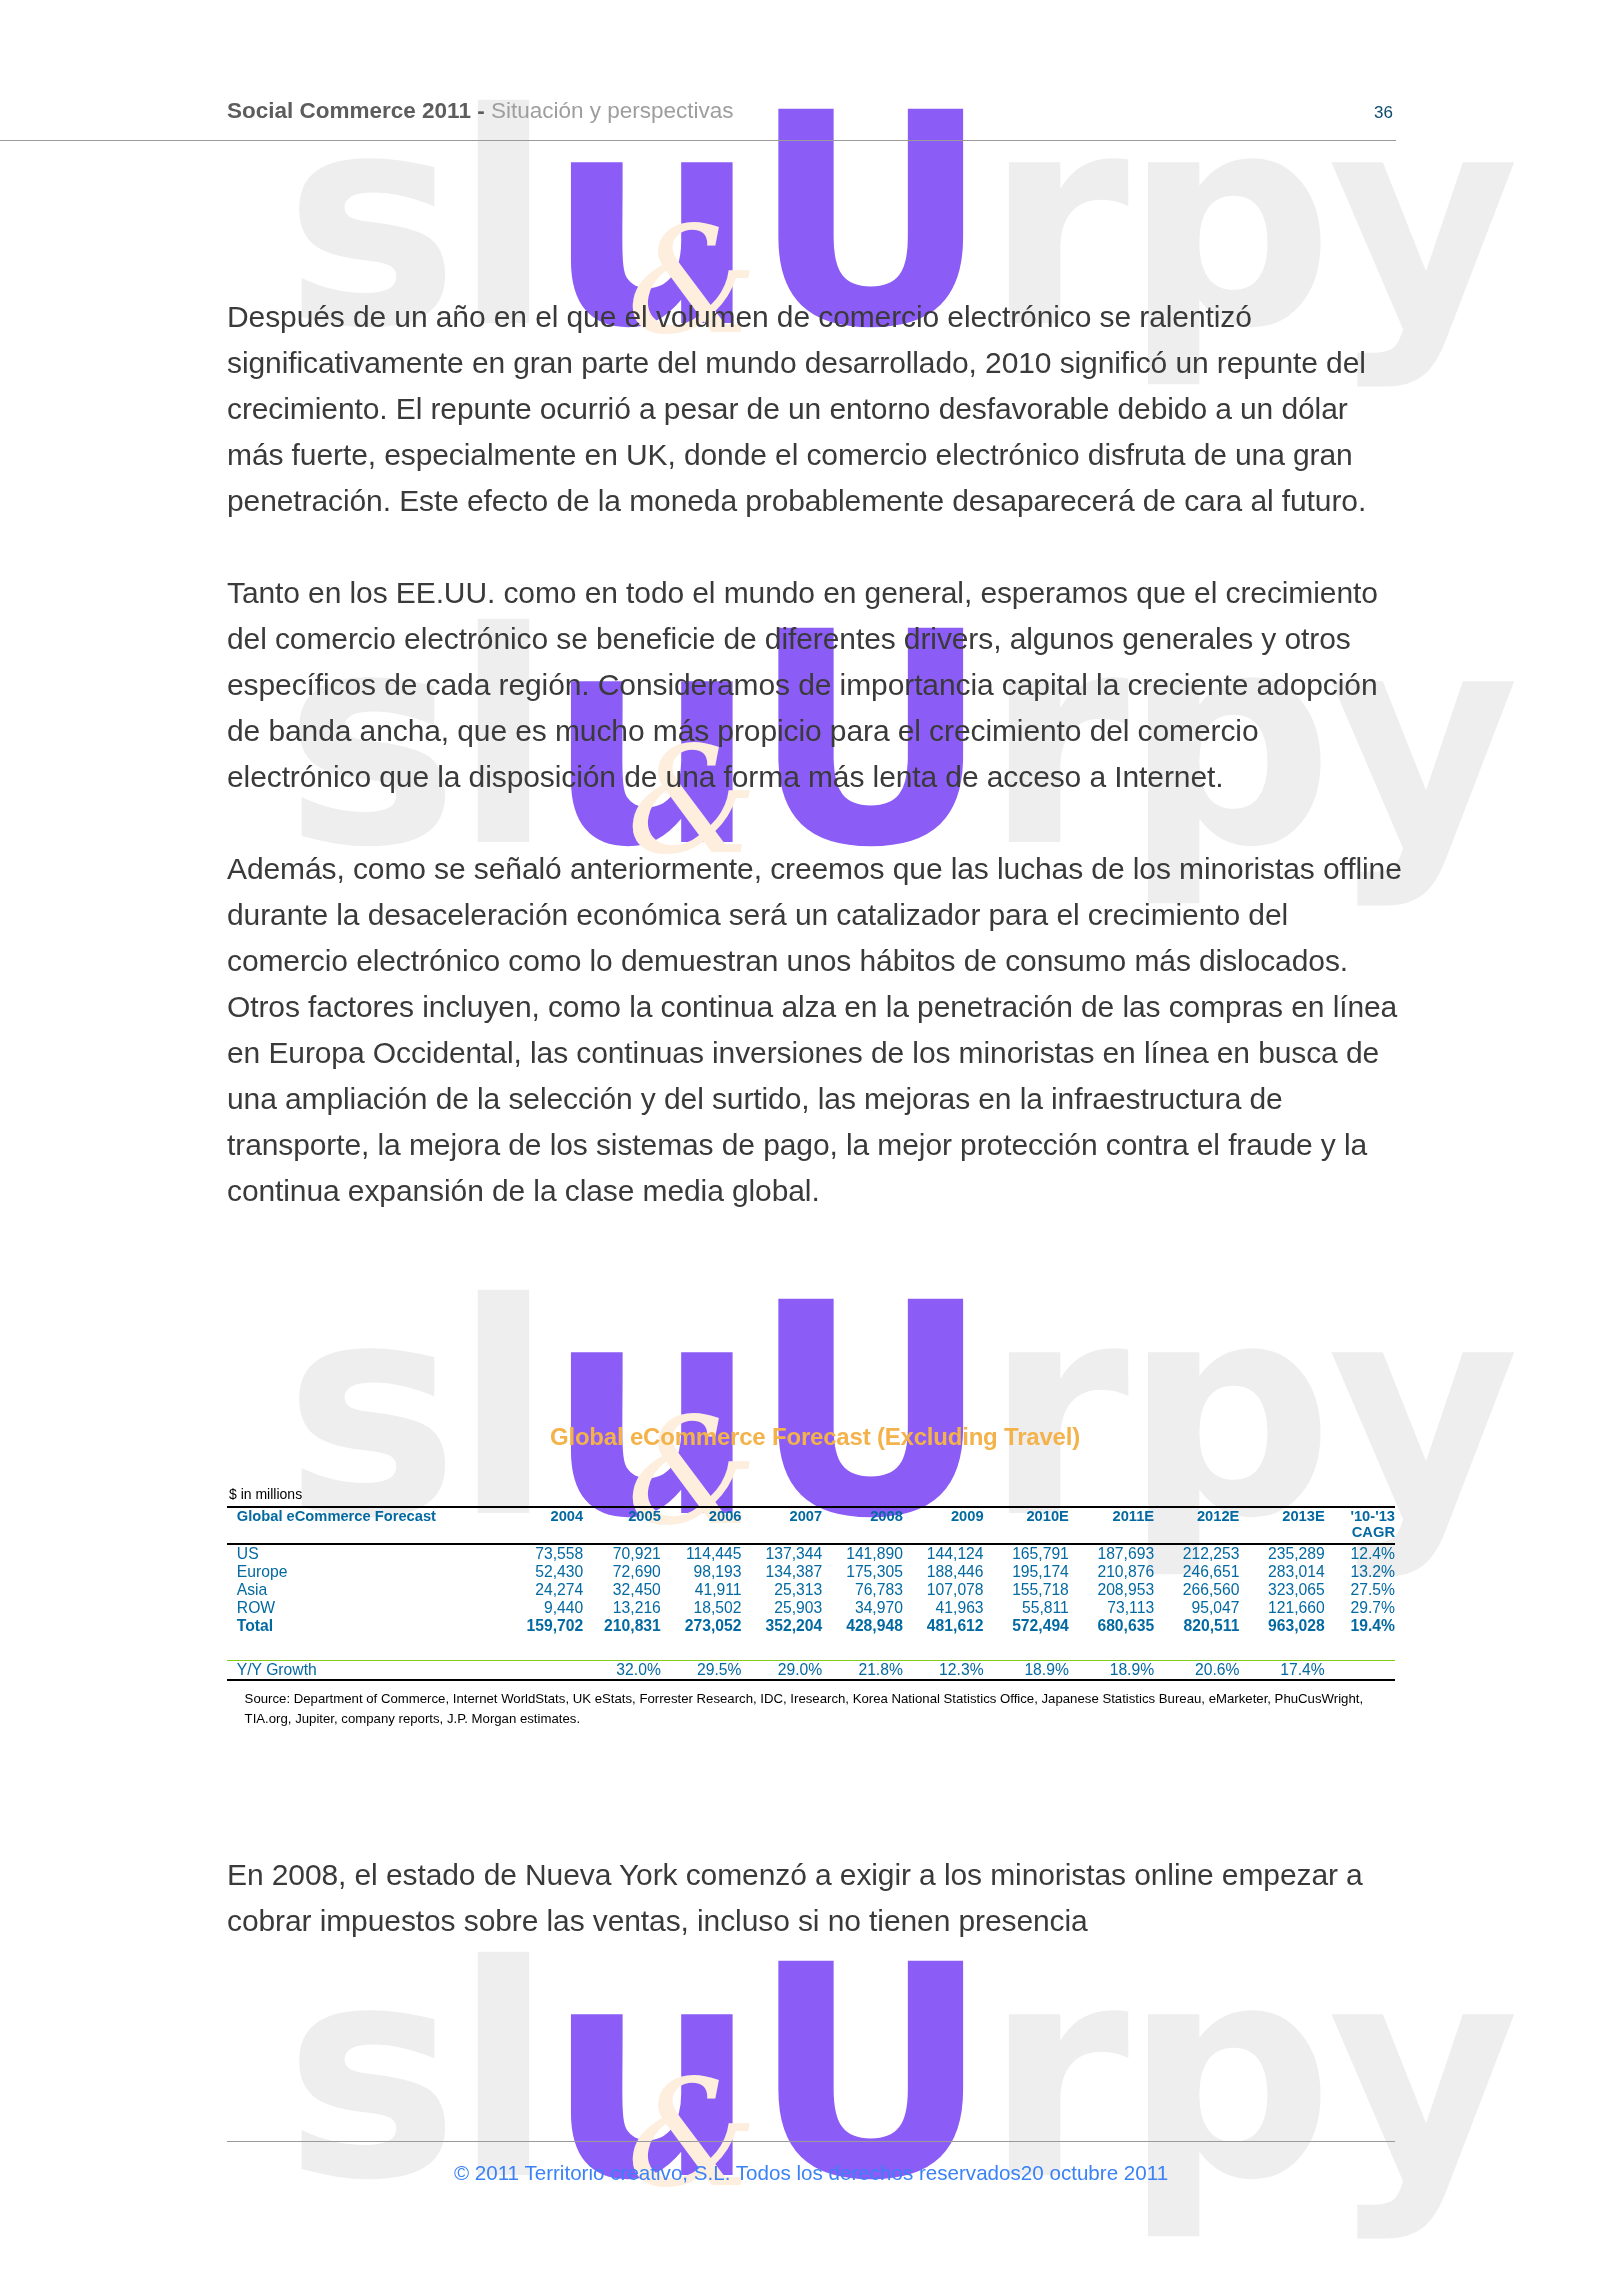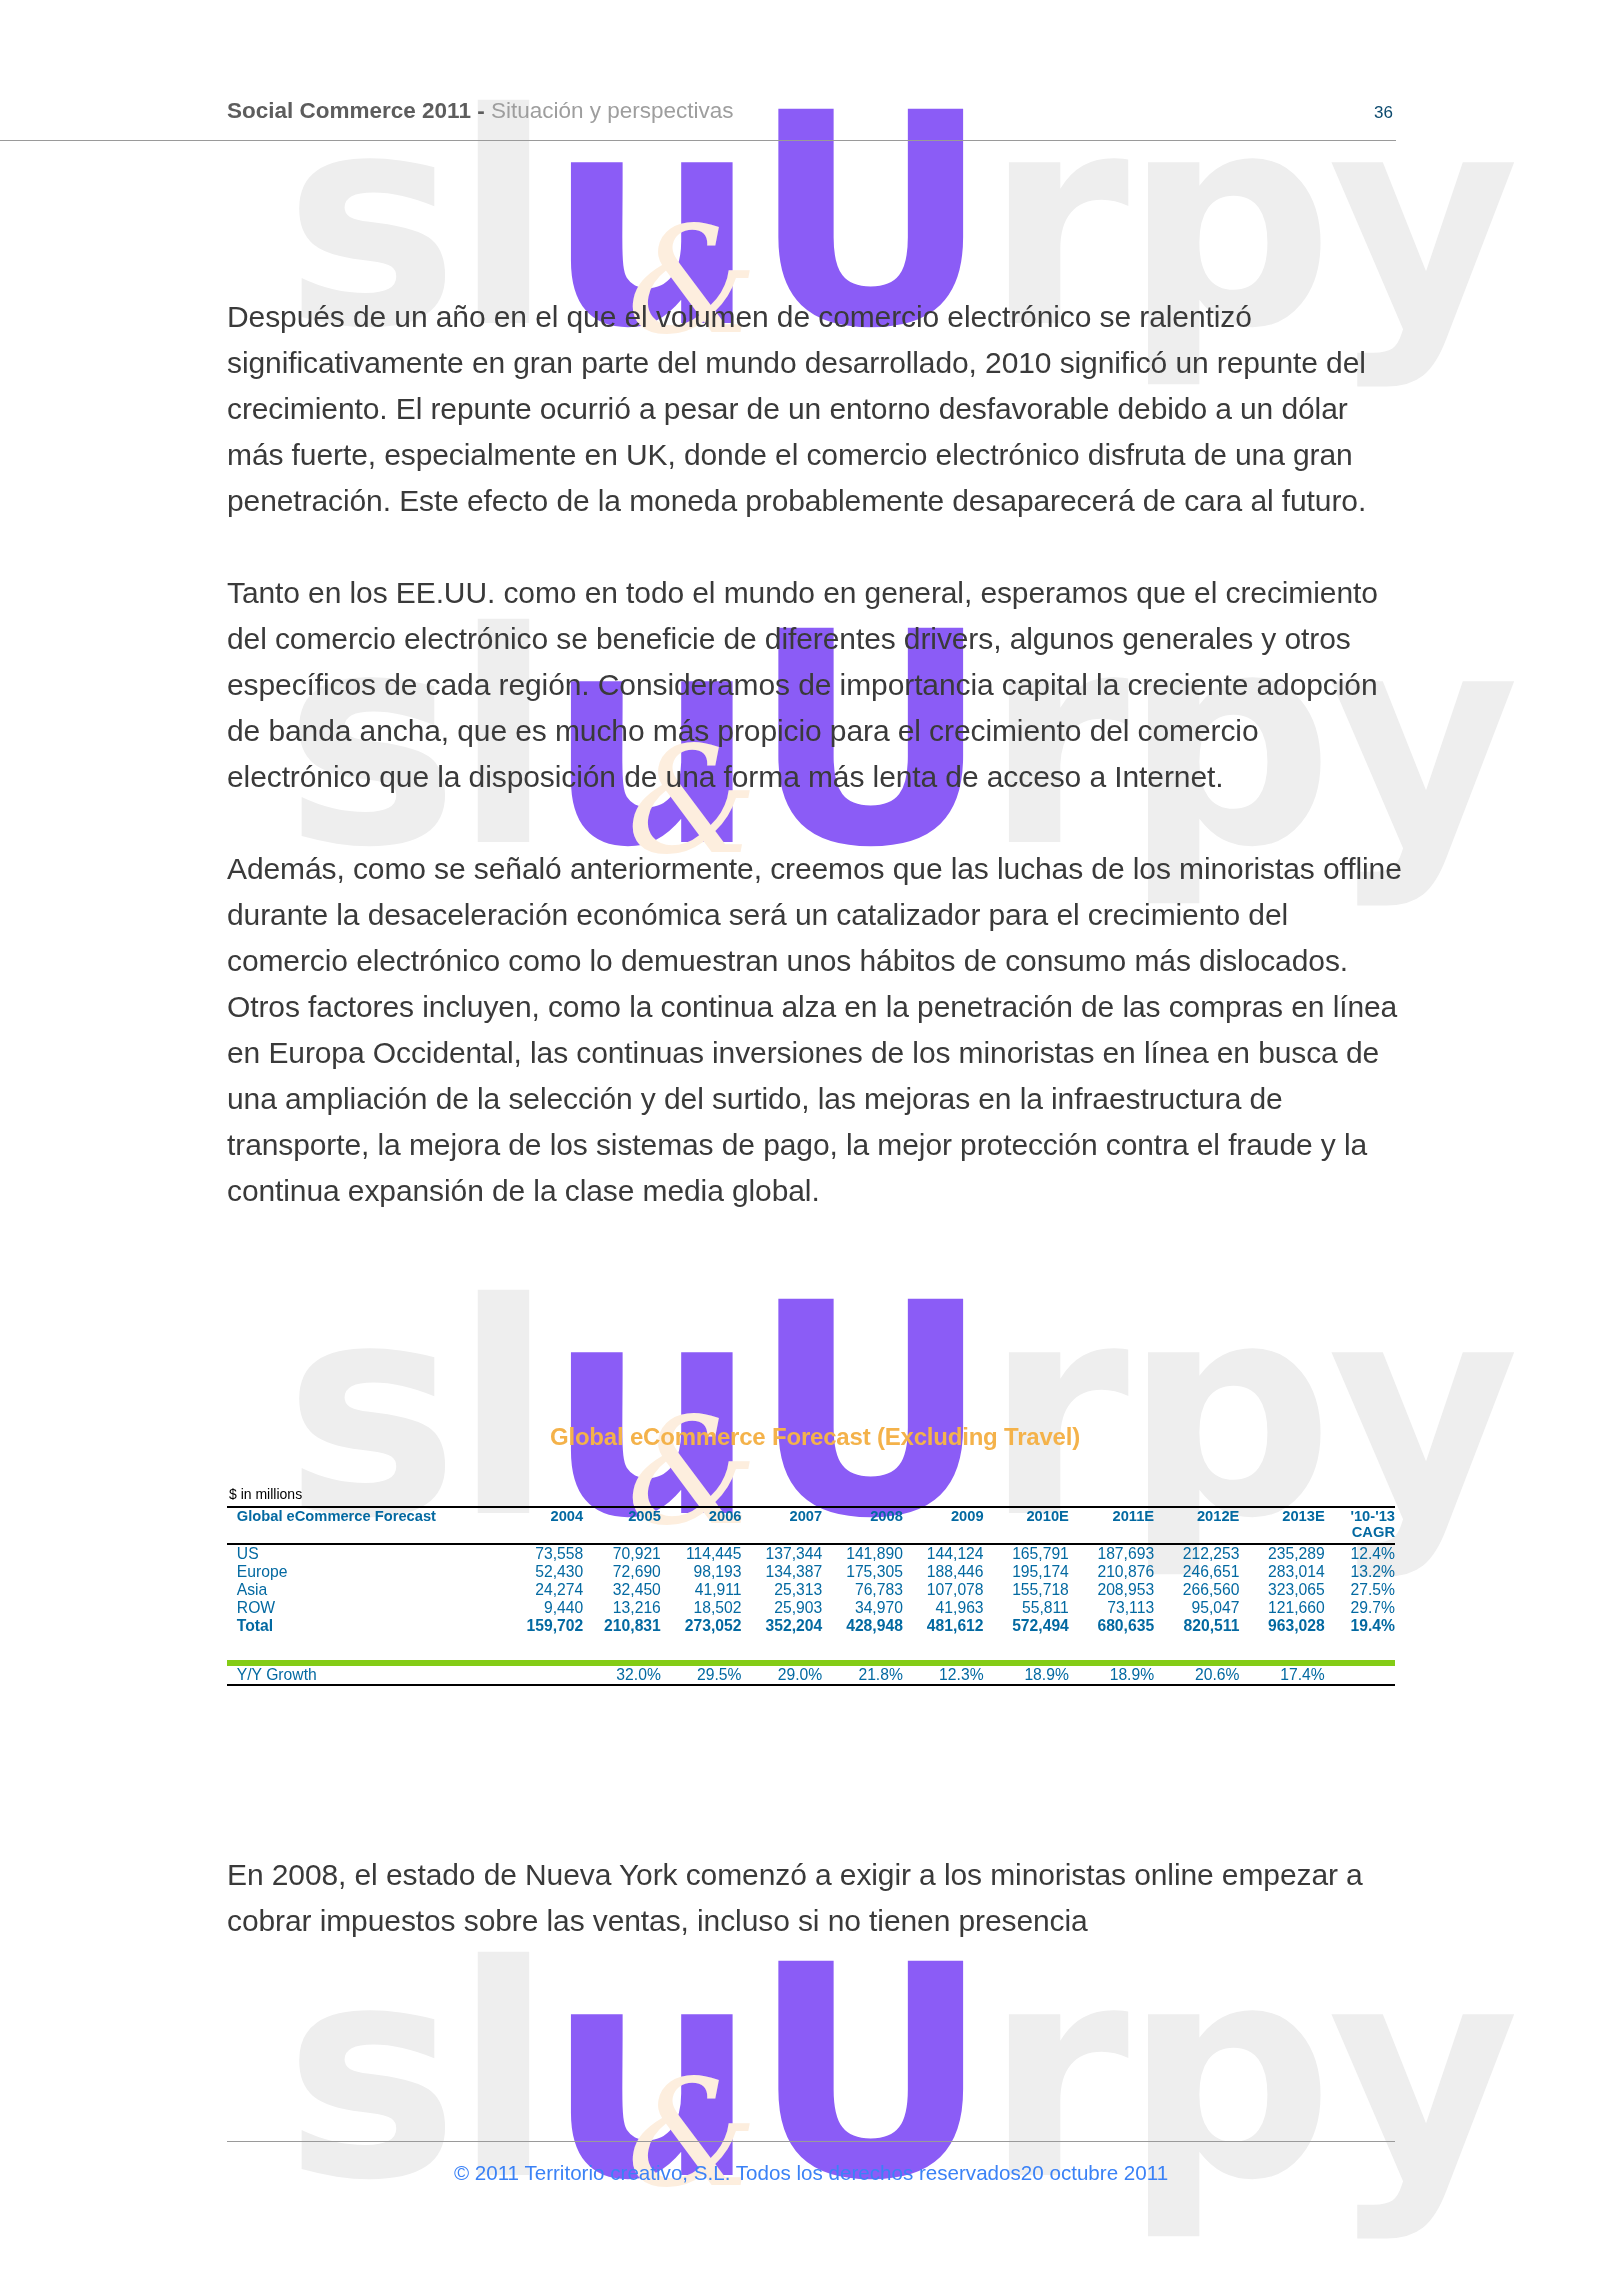--- a/index.html
+++ b/index.html
@@ -174,21 +174,21 @@
   .data-row.total td { font-weight: 700; }
   .spacer-row td { height: 25.5px; }
   .growth-row td {
     text-align: right;
     font-size: 15.7px;
     padding-top: 3.9px;
     padding-bottom: 4.9px;
     border-bottom: 2.5px solid #000;
   }
   .growth-row td.lbl { text-align: left; padding-left: 9.8px; }
-  .growth-top td { border-top: 6px solid #84cc16; }
+  .growth-top td { border-top: 1px solid #84cc16; }
   .source-note {
     margin-top: 7.8px;
     margin-left: 17.6px;
     font-size: 13.2px;
     line-height: 19.6px;
     color: #000;
     width: 1137px;
   }
 
   
@@ -375,20 +375,21 @@
             <td>12.3%</td>
             <td>18.9%</td>
             <td>18.9%</td>
             <td>20.6%</td>
             <td>17.4%</td>
             <td></td>
           </tr>
         </tbody>
       </table>
 
+      <div class="source-note">Source: Department of Commerce, Internet WorldStats, UK eStats, Forrester Research, IDC, Iresearch, Korea National Statistics Office, Japanese Statistics Bureau, eMarketer, PhuCusWright, TIA.org, Jupiter, company reports, J.P. Morgan estimates.</div>
     </div>
 
     <div class="closing">
       <p class="para tight">En 2008, el estado de Nueva York comenzó a exigir a los minoristas online empezar a cobrar impuestos sobre las ventas, incluso si no tienen presencia</p>
     </div>
 
     <div class="footer-rule"></div>
     <div class="doc-footer">
       <div>© 2011 Territorio creativo, S.L. Todos los derechos reservados</div>
       <div>20 octubre 2011</div>

